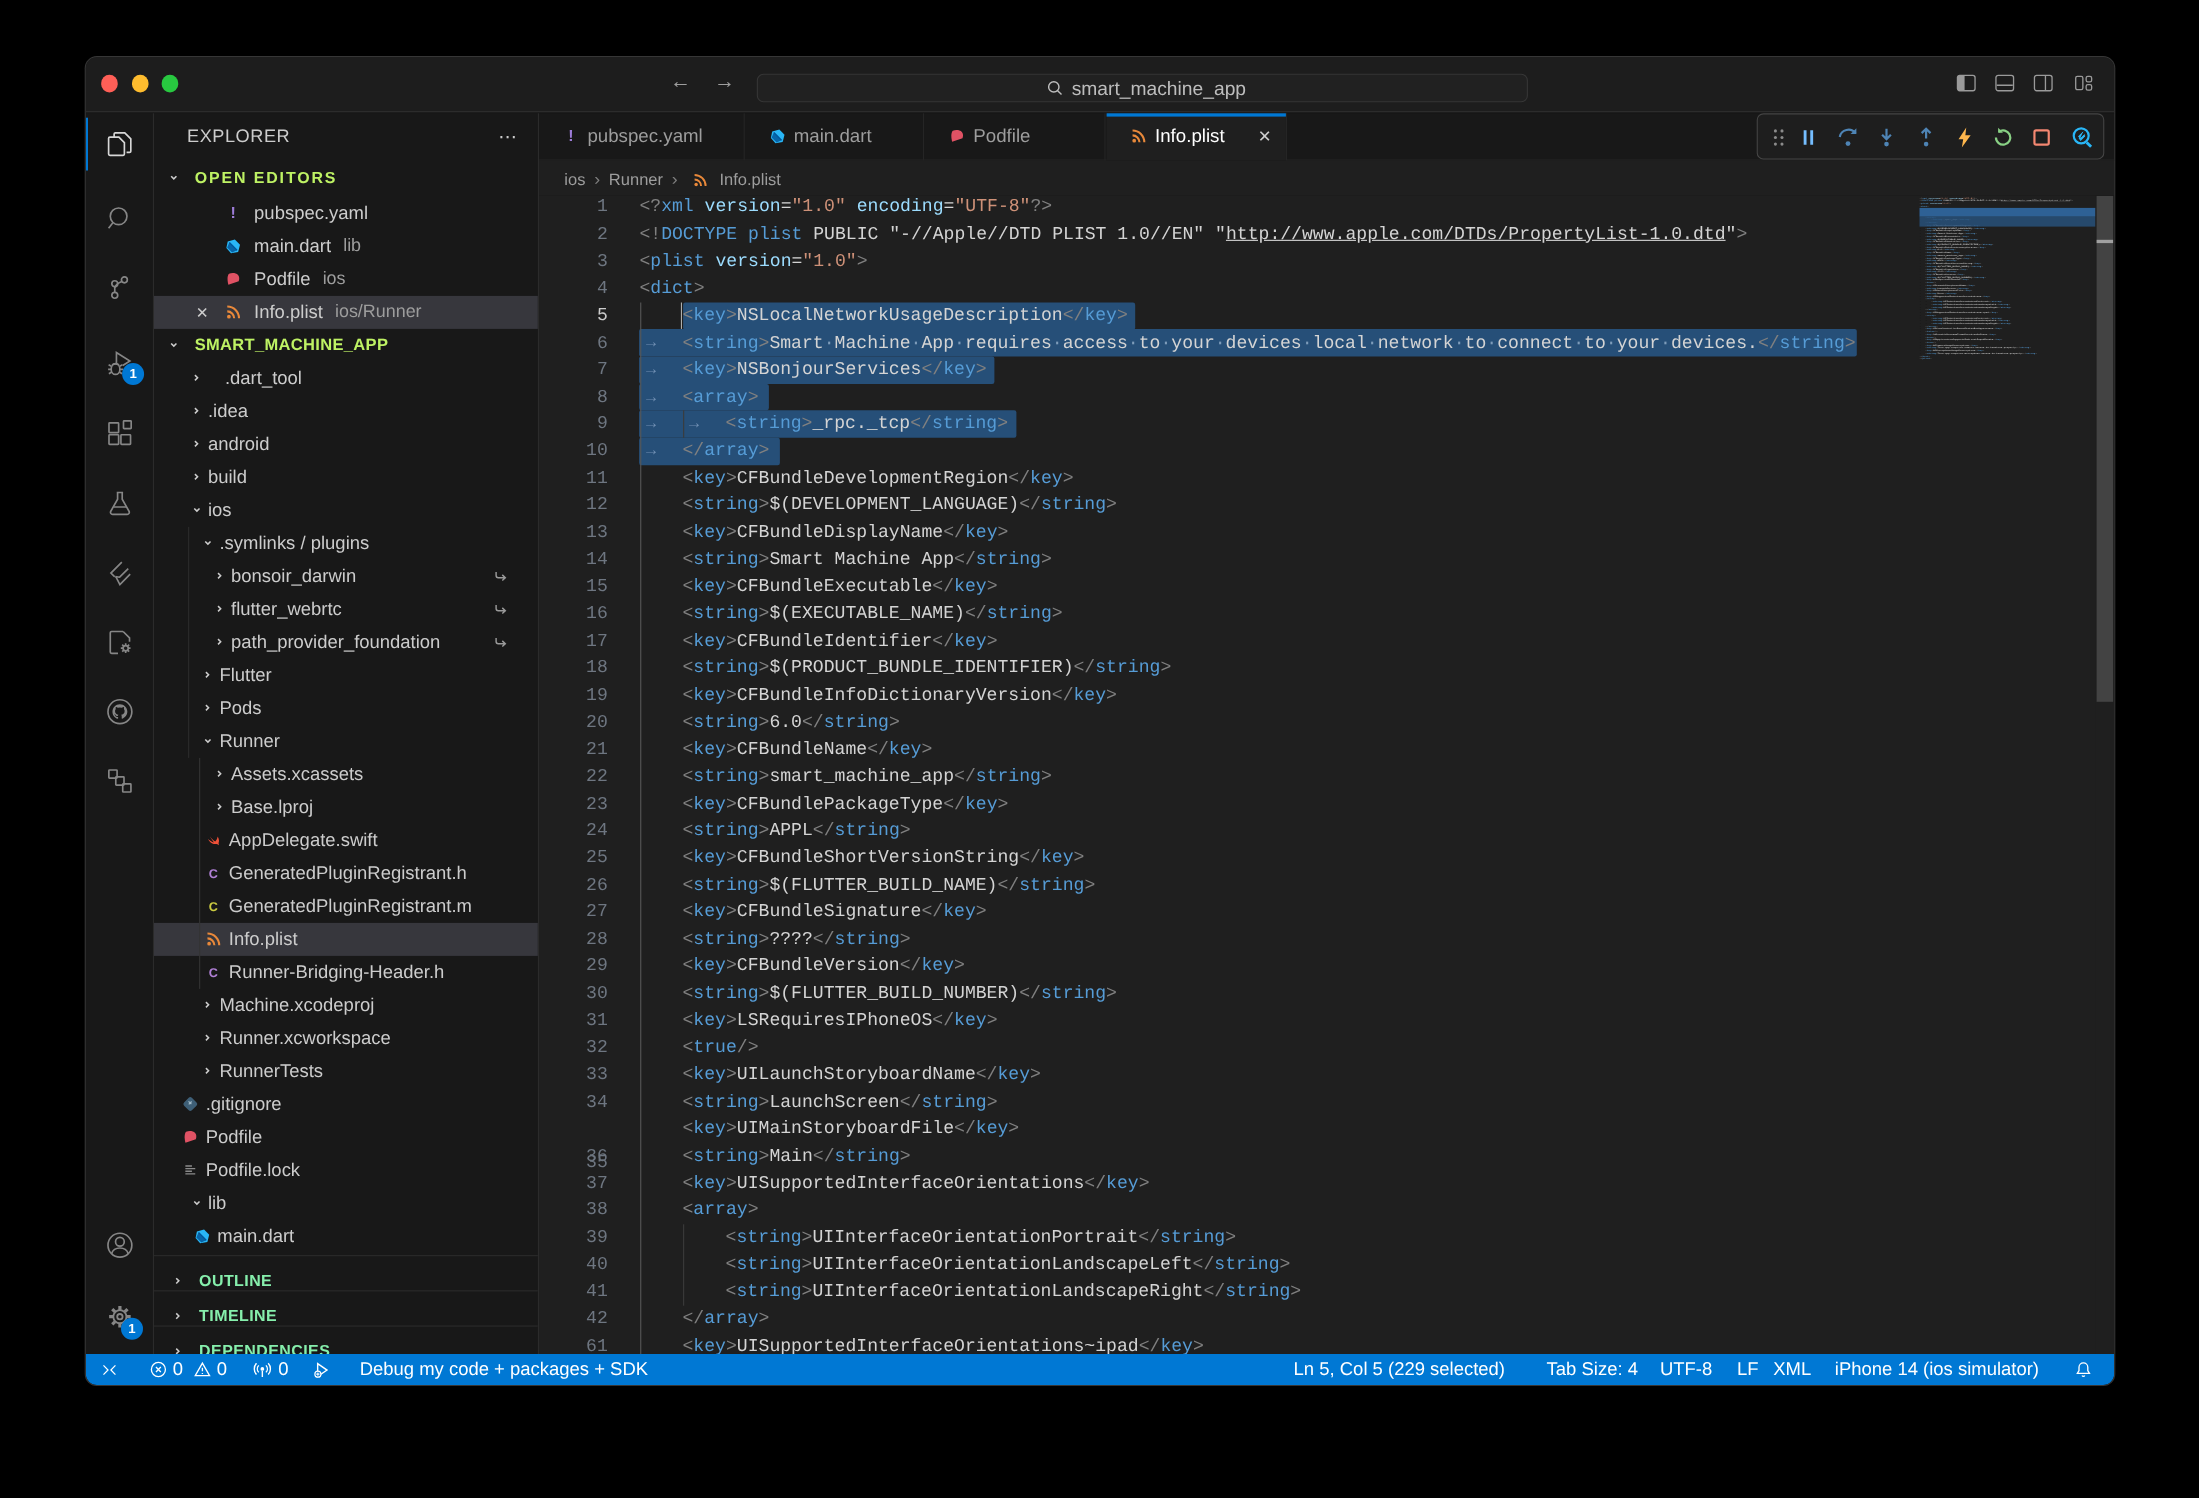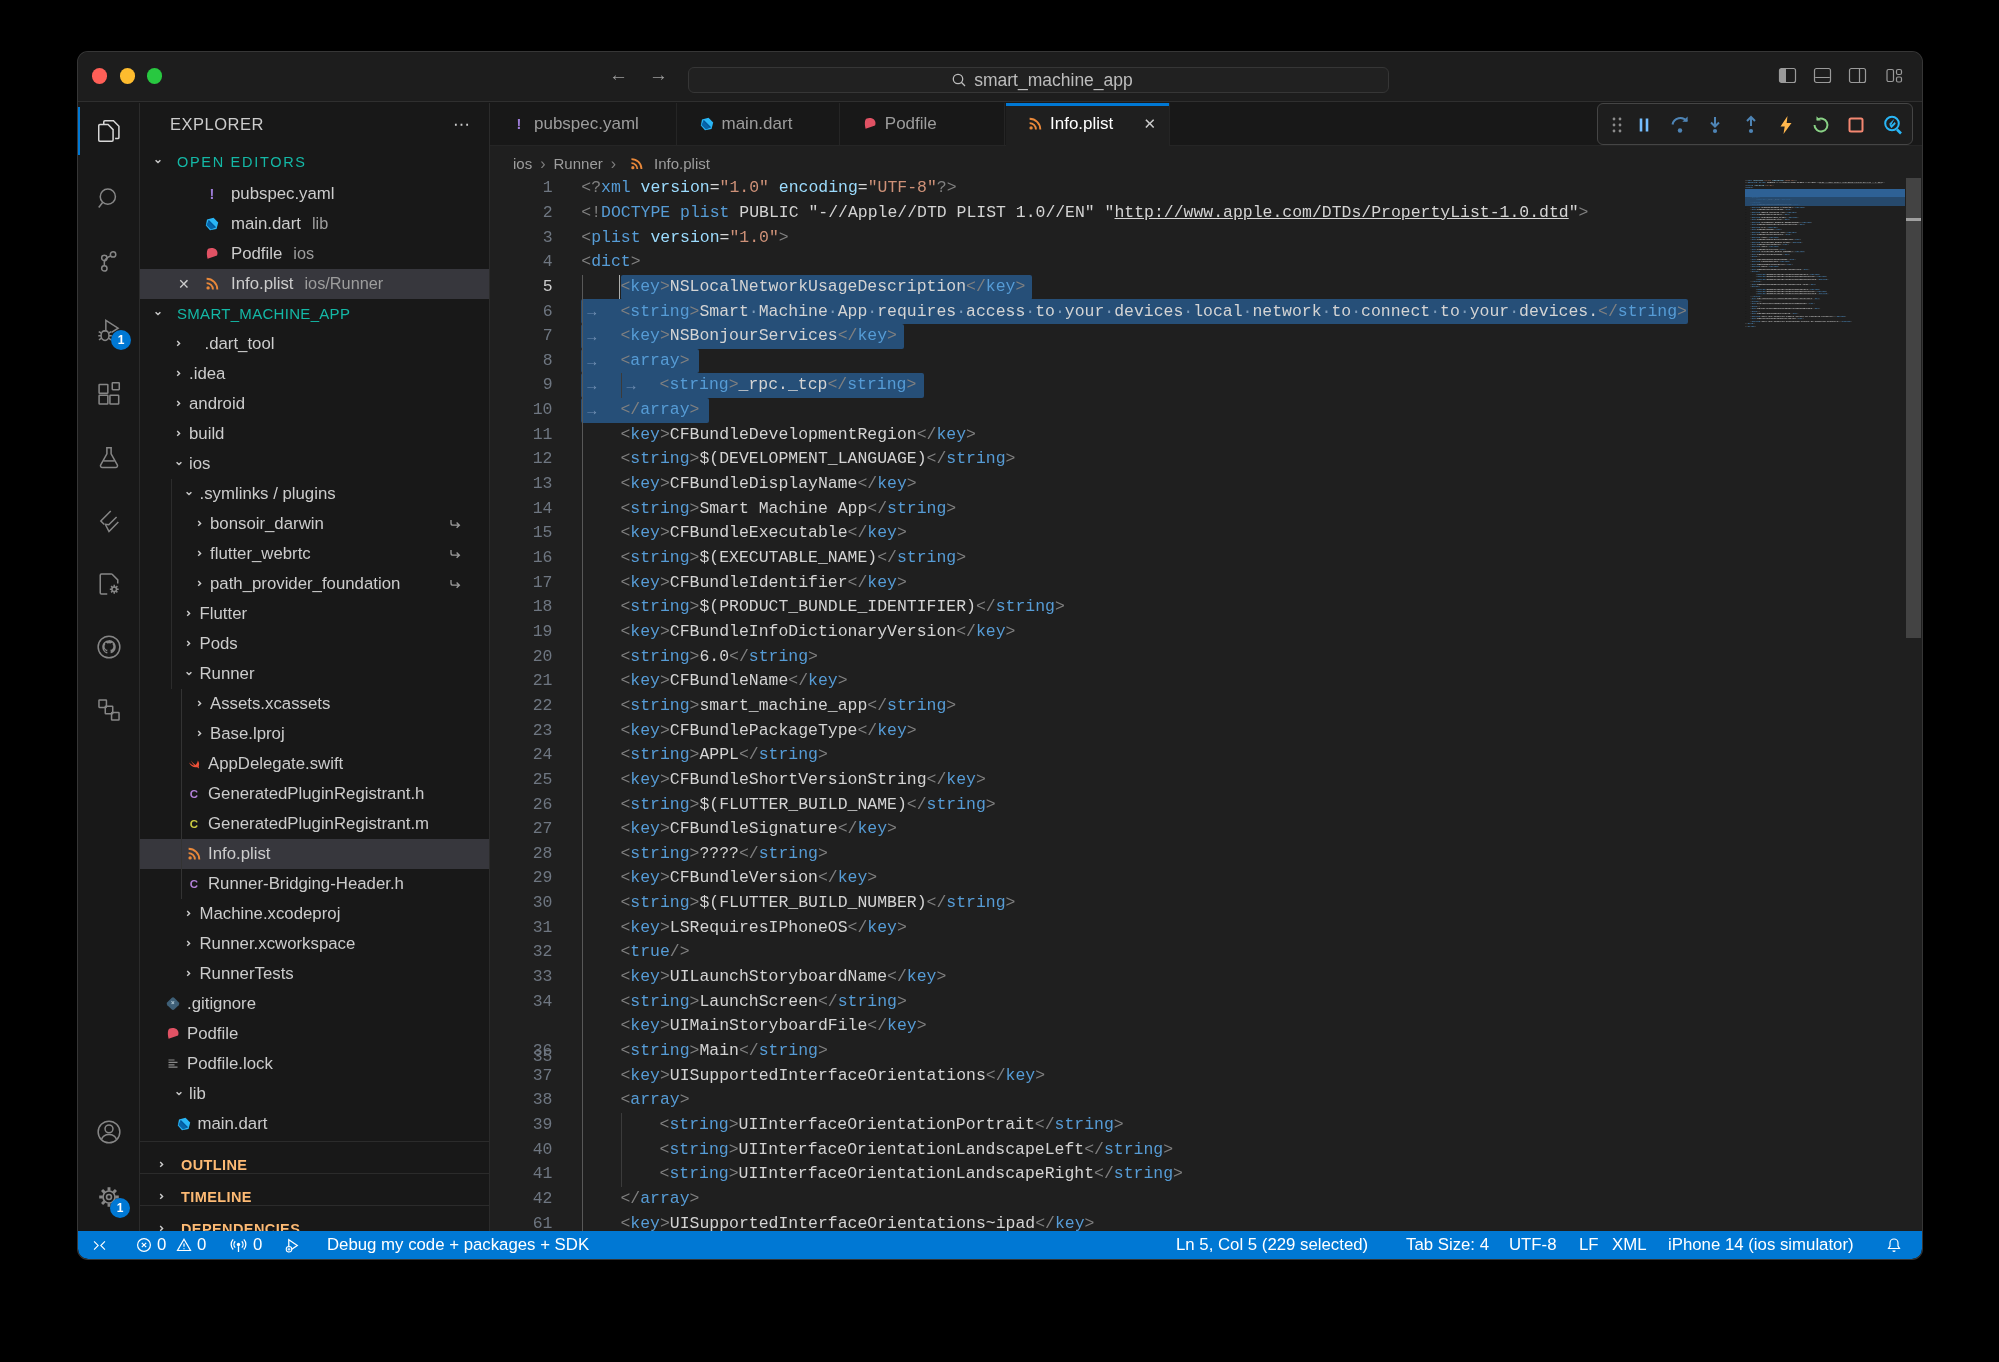--- a/index.html
+++ b/index.html
@@ -25,36 +25,36 @@
 .iv {display:inline-block;width:39.16px}
 s.p {color:#808080} s.t {color:#569cd6} s.a {color:#9cdcfe} s.o {color:#ce9178} s.w {color:#d4d4d4}
 s.u {text-decoration:underline}
 i {font-style:normal;color:#7e9cba}
 .sel {position:absolute;background:#264f78}
 .tab-ar {position:absolute;width:20px;height:24.65px;line-height:24.65px;color:#6e8db1;font-size:15px;font-family:"Liberation Sans"}
 #mini {position:absolute;right:17px;top:1.2px;width:160px;height:500px;overflow:hidden}
 #miniinner {transform:scale(0.1386,0.1005);transform-origin:0 0;font-family:"Liberation Mono",monospace;font-size:16.47px;white-space:pre}
 #miniinner > div {height:24.65px;line-height:24.65px}
 #scroll {position:absolute;right:0;top:0;width:17px;height:100%;background:#1f1f1f}
-.twh {position:absolute;left:0;width:100%;height:30px;display:flex;align-items:center;font-weight:normal;color:#14b8a6;font-size:15px;letter-spacing:0.3px}
+.twh {position:absolute;left:0;width:100%;height:30px;display:flex;align-items:center;font-weight:bold;color:#bef264;font-size:15px;letter-spacing:0.3px}
 .hch {margin:0 11px 0 10px;width:16px;height:16px}
 .trw {position:absolute;left:0;width:100%;height:30px;display:flex;align-items:center;color:#cccccc;font-size:16.8px}
 .toe {position:absolute;left:64px;width:100%;height:30px;display:flex;align-items:center;color:#cccccc;font-size:16.8px}
 .selrow {position:absolute;left:0;width:100%;height:30px;background:#37373d}
 .ch {width:16px;height:16px;flex:none}
 .fi {width:16px;height:16px}
 .fic {width:16px;height:16px;flex:none;display:flex}
 .oeic {width:16px;height:16px;flex:none;display:flex;margin-right:11px}
 .lbl {white-space:nowrap}
 .desc {color:#9d9d9d;margin-left:11px;font-size:16.3px}
 .xbtn {position:absolute;left:-26px;color:#cccccc;font-size:14px}
 .symar {width:16px;height:16px;position:absolute;right:25px}
 #statusbar {position:absolute;left:0;bottom:0;width:100%;height:28px;background:#0078d4;border-radius:0 0 10px 10px}
 .shdr {position:absolute;left:0;width:100%;height:47px;border-top:1px solid #2b2b2b;display:flex;align-items:center;
-  font-weight:bold;color:#fdba74;font-size:14.5px;letter-spacing:0.4px}
+  font-weight:bold;color:#86efac;font-size:14.5px;letter-spacing:0.4px}
 </style></head><body>
 <div id="win">
   <div id="titlebar">
     <div class="tl" style="left:13.8px;background:#ff5f57"></div>
     <div class="tl" style="left:41.8px;background:#febc2e"></div>
     <div class="tl" style="left:69.1px;background:#28c840"></div>
     <div style="position:absolute;left:531px;top:12px;color:#9e9e9e;font-size:19px">←</div>
     <div style="position:absolute;left:571px;top:12px;color:#9e9e9e;font-size:19px">→</div>
     <div id="searchbox"><svg width="16" height="16" viewBox="0 0 16 16" style="margin-right:7px">
           <circle cx="7" cy="7" r="4.7" stroke="#bdbdbd" fill="none" stroke-width="1.3"></circle>

